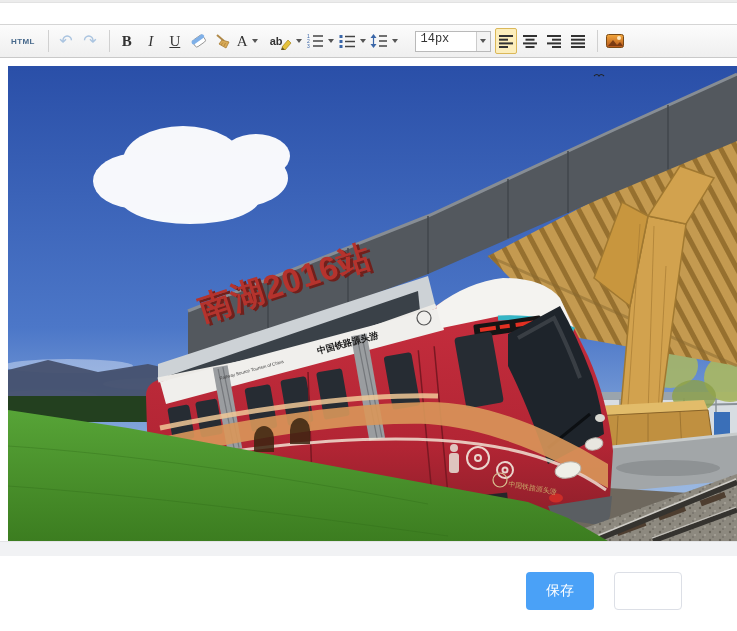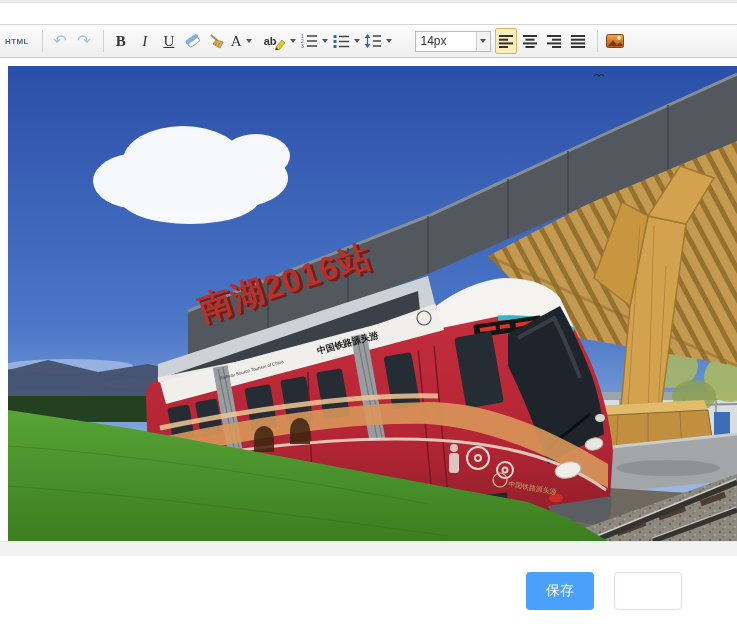--- a/index.html
+++ b/index.html
@@ -8,36 +8,36 @@
   .page { position:relative; width:737px; height:631px; background:#fff; }
 
   
   .top-strip { position:absolute; top:0; left:0; width:737px; height:3px;
     background:#ececec; border-bottom:1px solid #e2e2e2; }
 
   
   .toolbar { position:absolute; top:24px; left:0; width:737px; height:34px;
     background:linear-gradient(#fcfcfc,#efefef);
     border-top:1px solid #d5d5d5; border-bottom:1px solid #c9c9c9;
-    display:flex; align-items:center; padding-left:0; }
+    display:flex; align-items:center; padding-left:6px; }
   .tb-btn { height:26px; min-width:22px; display:flex; align-items:center; justify-content:center;
     margin-right:2px; border:1px solid transparent; border-radius:2px; cursor:pointer; color:#333; }
   .tb-btn.active { background:#fceebc; border:1px solid #dbb85a; }
   .tb-sep { width:1px; height:22px; background:#d0d0d0; margin:0 6px; }
   .html-label { font-size:8px; font-weight:bold; color:#47698c; letter-spacing:.4px; padding:0 4px; }
   .undo-redo { font-size:16px; color:#aac4e0; line-height:1; padding:0 2px; }
   .b-glyph { font-family:"Liberation Serif", serif; font-weight:bold; font-size:15px; }
   .i-glyph { font-family:"Liberation Serif", serif; font-style:italic; font-size:15px; padding:0 3px; }
   .u-glyph { font-family:"Liberation Serif", serif; font-size:15px; text-decoration:underline; }
   .a-glyph { font-family:"Liberation Serif", serif; font-size:15px; }
   .ab-glyph { font-size:11px; font-weight:bold;margin-left:8px; }
   .caret { display:inline-block; width:0; height:0; border-left:3px solid transparent;
     border-right:3px solid transparent; border-top:4px solid #555; margin-left:4px; }
-  .fontsize-combo { display:flex; align-items:center; height:21px; background:#fff;
-    border:1px solid #b9b9b9; margin:0 4px 0 20px; }
+  .fontsize-combo { display:flex; align-items:flex-start; height:21px; background:#fff;
+    border:1px solid #b9b9b9; margin:0 4px 0 14px;font-family:Liberation Mono, monospace; }
   .fontsize-value { width:60px; font-size:12px; color:#333; padding-left:5px; text-align:left; }
   .fontsize-caret { width:14px; height:100%; display:flex; align-items:center; justify-content:center;
     border-left:1px solid #ccc; background:#f3f3f3; }
   .icon-svg { display:block; }
 
   
   .content { position:absolute; top:59px; left:0; width:737px; height:482px; background:#fff; }
   .photo { position:absolute; left:8px; top:7px; width:729px; height:475px; display:block; }
   .below-strip { position:absolute; top:541px; left:0; width:737px; height:15px;
     background:#f1f2f4; border-top:1px solid #e3e4e6; }

